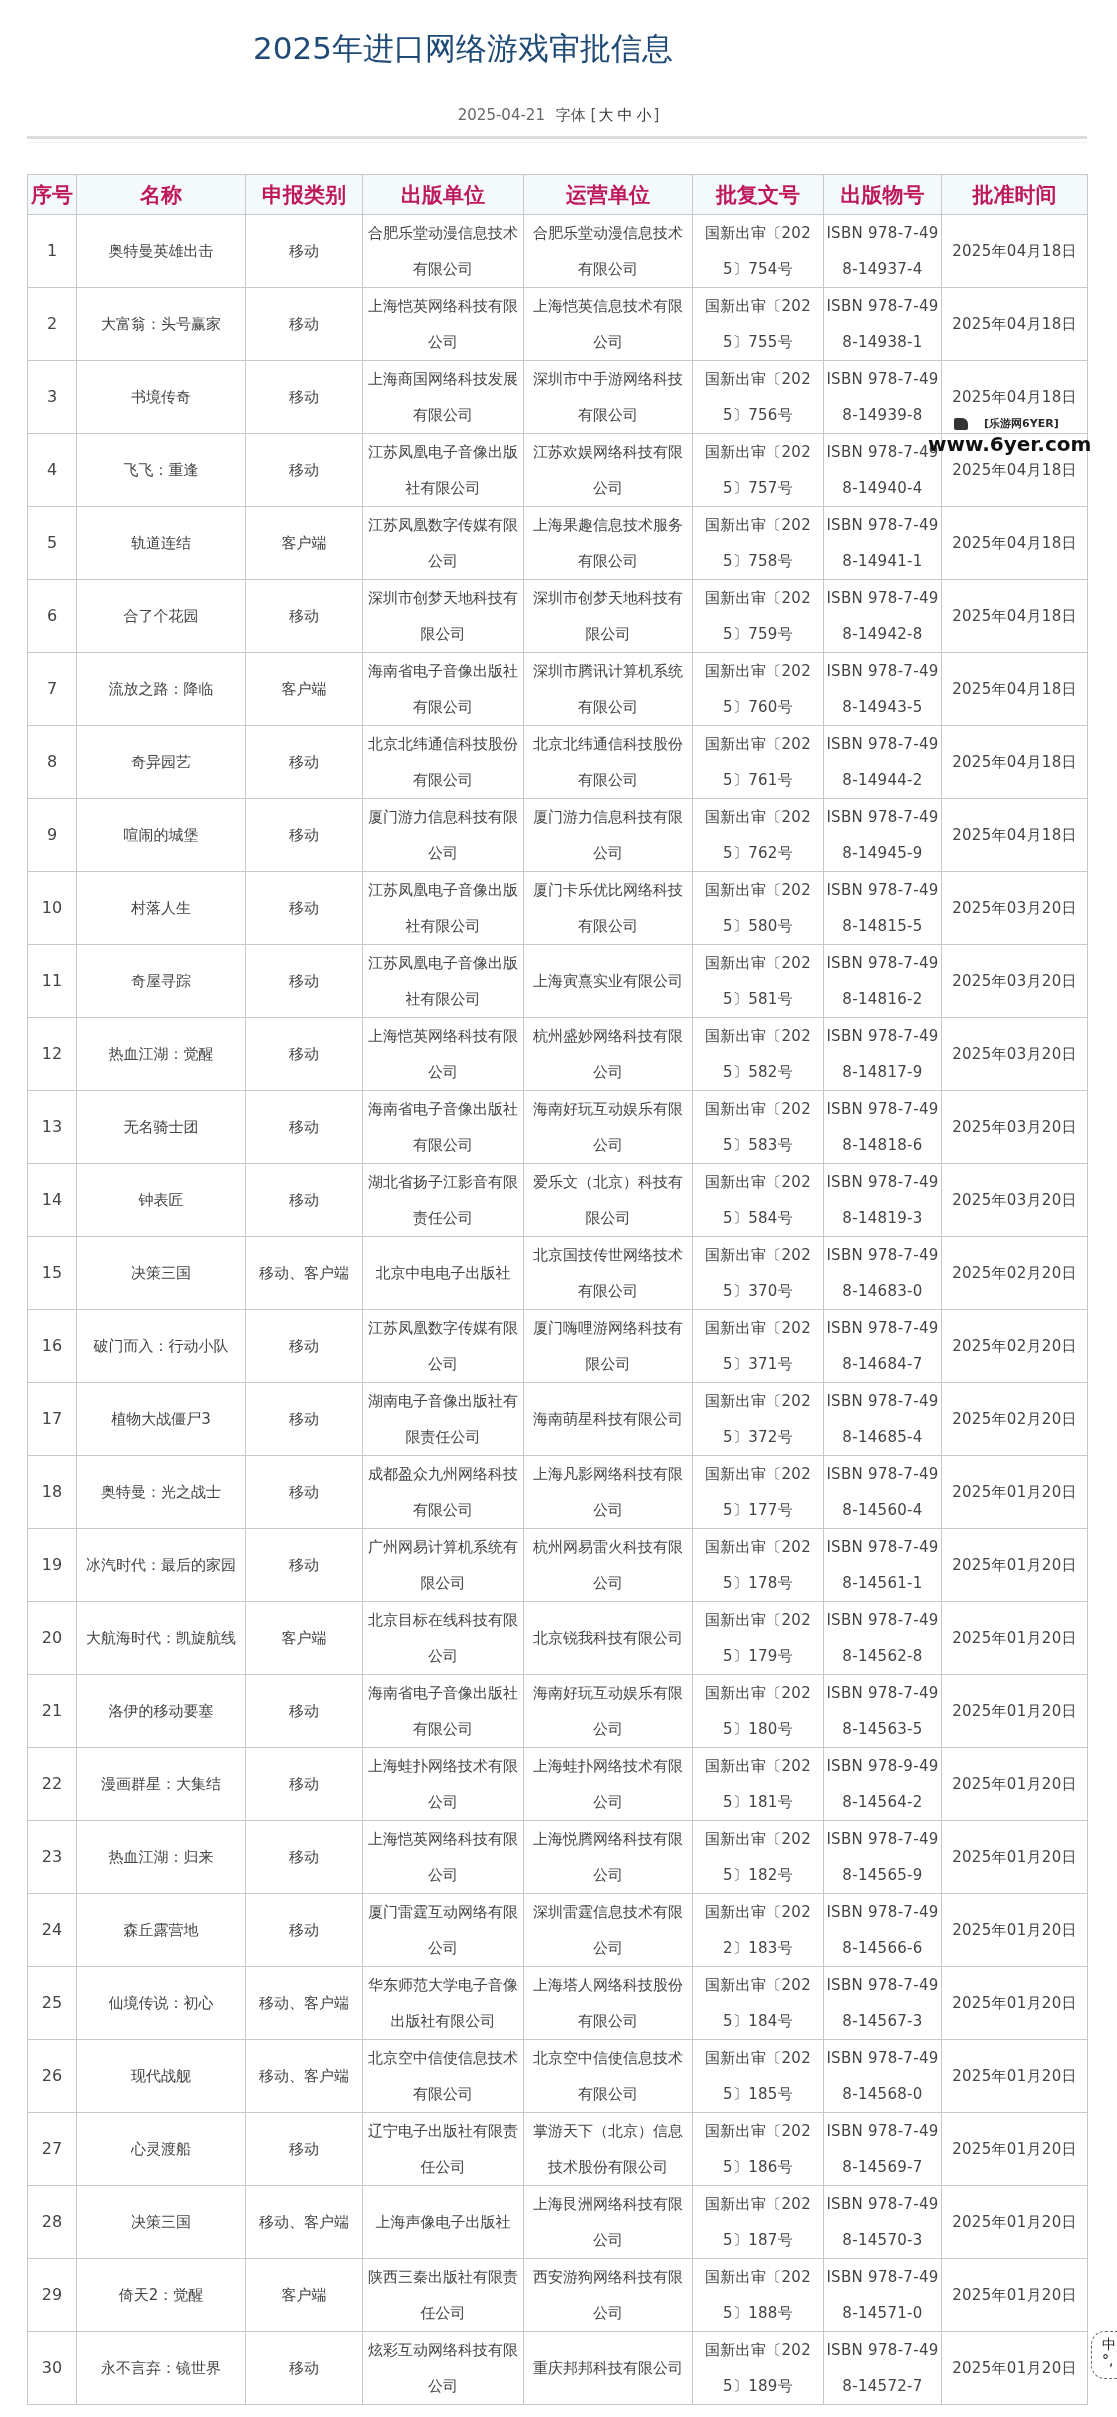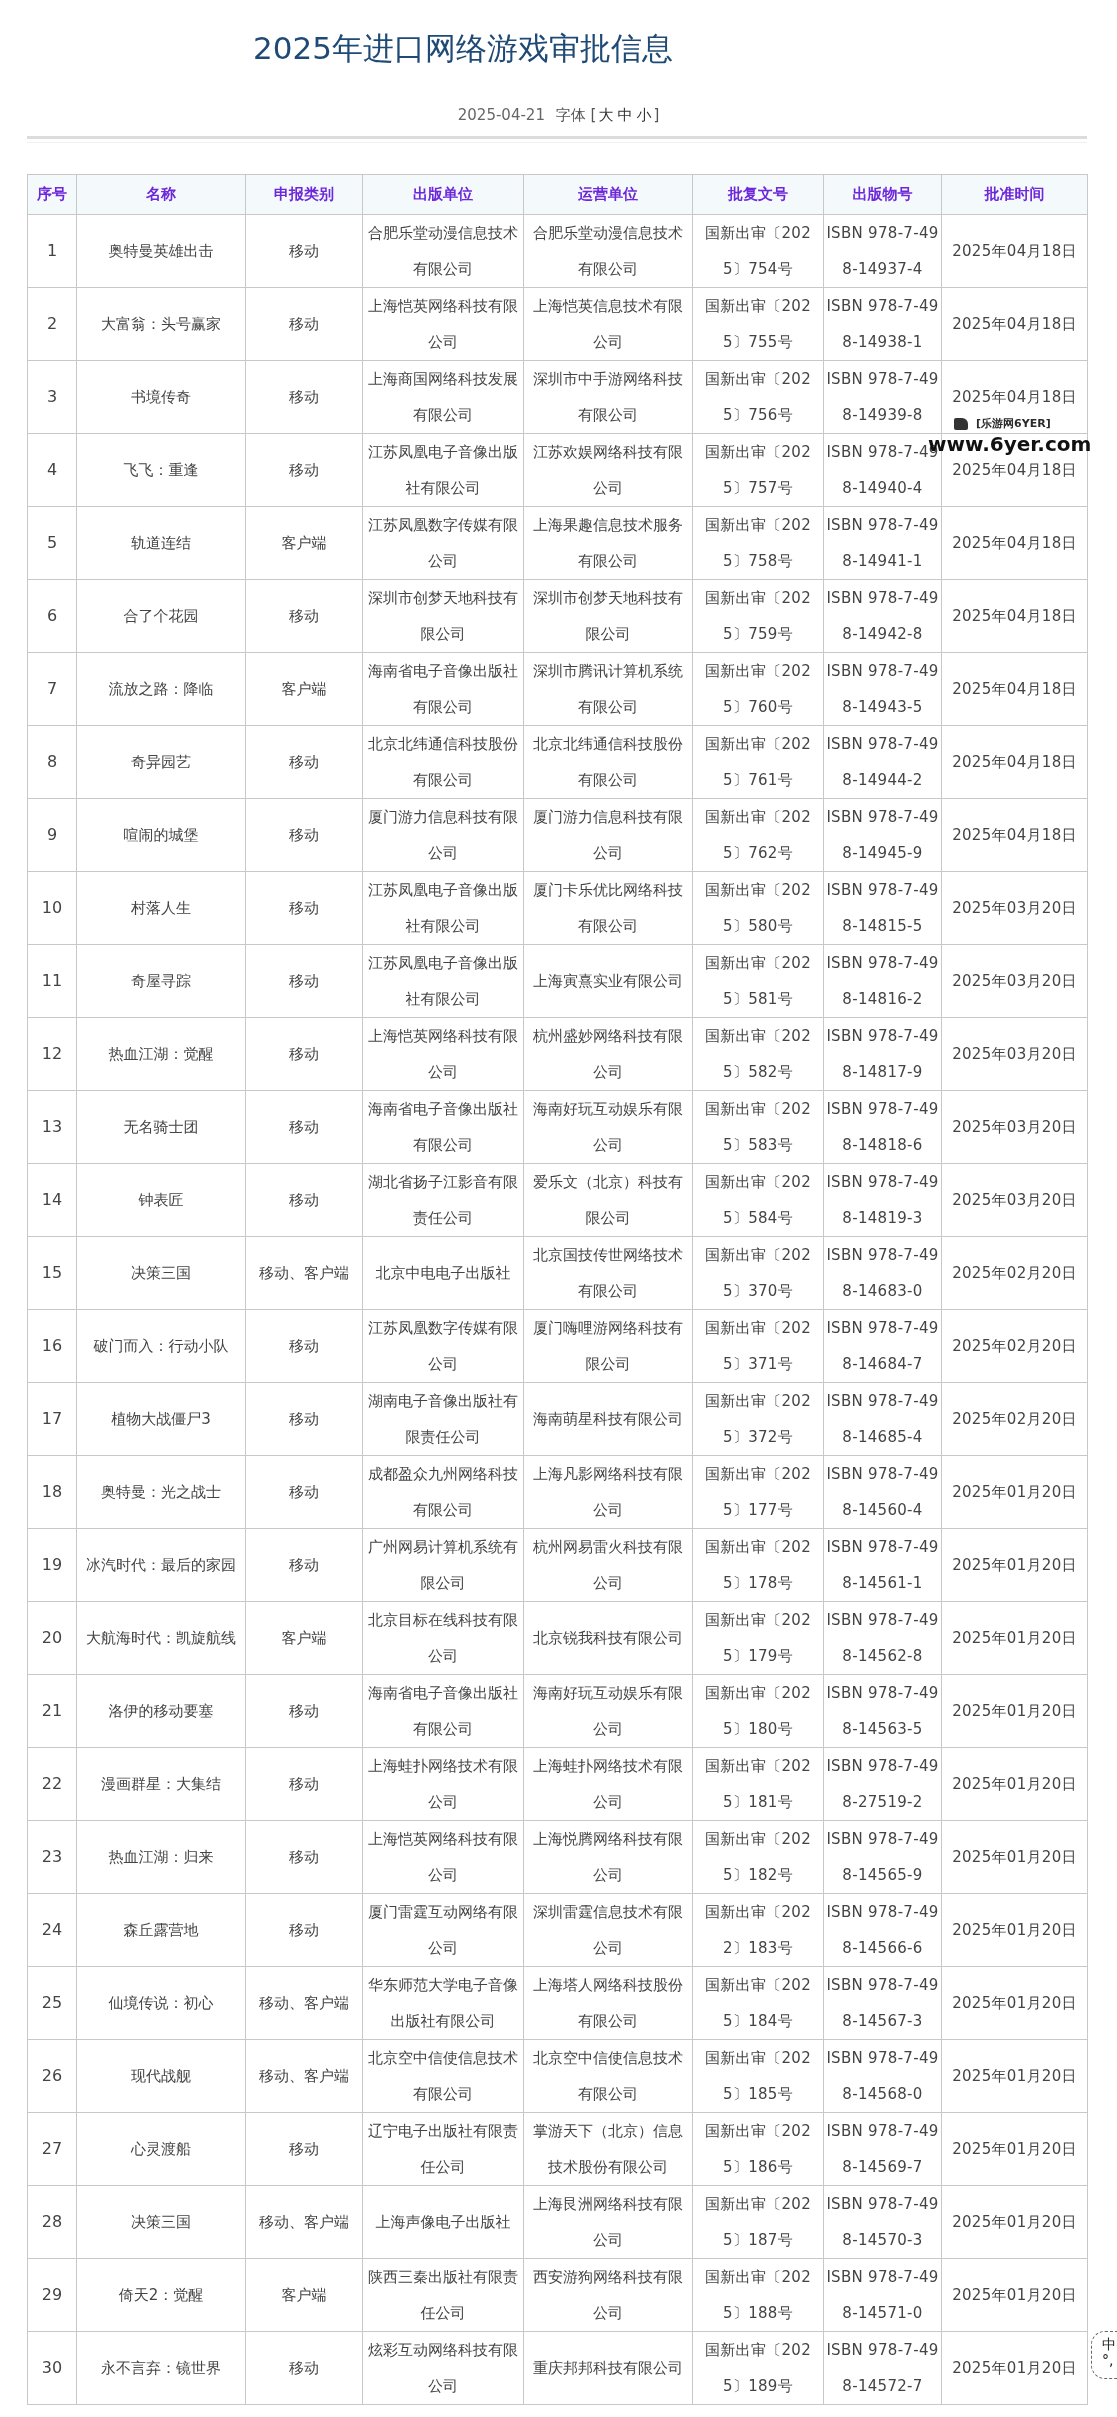--- a/index.html
+++ b/index.html
@@ -24,31 +24,31 @@
   }
   table.approvals {
     position: absolute; left: 27px; top: 174px; width: 1060px;
     border-collapse: collapse; table-layout: fixed;
     font-size: 15px;
   }
   table.approvals th, table.approvals td {
     border: 1px solid #c8c8c8; text-align: center; vertical-align: middle;
   }
   table.approvals th {
-    height: 40px; background: #f4f9fc; color: #6d28d9; font-weight: bold; font-size: 15px;
+    height: 40px; background: #f4f9fc; color: #be185d; font-weight: bold; font-size: 21px;
   }
   table.approvals td {
     height: 73px; line-height: 36px; color: #444; padding: 0 2px; word-break: break-all;
   }
   td.num { font-size: 16px; }
   td.mono { font-size: 15px; letter-spacing: 0.3px; }
   .watermark {
     position: absolute; left: 948px; top: 416px; width: 170px; pointer-events: none;
   }
-  .watermark .wm-brand { font-size: 11px; font-weight: bold; color: #2a2a2a; padding-left: 6px; display: flex; align-items: center; gap: 8px; }
+  .watermark .wm-brand { font-size: 11px; font-weight: bold; color: #2a2a2a; padding-left: 6px; display: flex; align-items: center; gap: 16px; }
   .watermark .wm-logo { display: inline-block; width: 14px; height: 12px; background: #333; border-radius: 2px 6px 2px 2px; }
   .watermark .wm-url { font-size: 20px; font-weight: bold; color: #111; margin-left: -20px; margin-top: 1px; }
   .ime-badge {
     position: absolute; left: 1091px; top: 2331px; width: 40px; height: 48px;
     border: 1px dashed #666; border-radius: 14px; background: #fff;
     font-size: 14px; color: #222; padding: 4px 0 0 10px; line-height: 16px;
   }
 </style>
 </head>
 <body>
@@ -300,21 +300,21 @@
         <td class="mono">ISBN 978-7-498-14563-5</td>
         <td class="mono">2025年01月20日</td>
       </tr>
       <tr>
         <td class="num">22</td>
         <td>漫画群星：大集结</td>
         <td>移动</td>
         <td>上海蛙扑网络技术有限公司</td>
         <td>上海蛙扑网络技术有限公司</td>
         <td class="mono">国新出审〔2025〕181号</td>
-        <td class="mono">ISBN 978-7-498-27519-2</td>
+        <td class="mono">ISBN 978-9-498-14564-2</td>
         <td class="mono">2025年01月20日</td>
       </tr>
       <tr>
         <td class="num">23</td>
         <td>热血江湖：归来</td>
         <td>移动</td>
         <td>上海恺英网络科技有限公司</td>
         <td>上海悦腾网络科技有限公司</td>
         <td class="mono">国新出审〔2025〕182号</td>
         <td class="mono">ISBN 978-7-498-14565-9</td>

